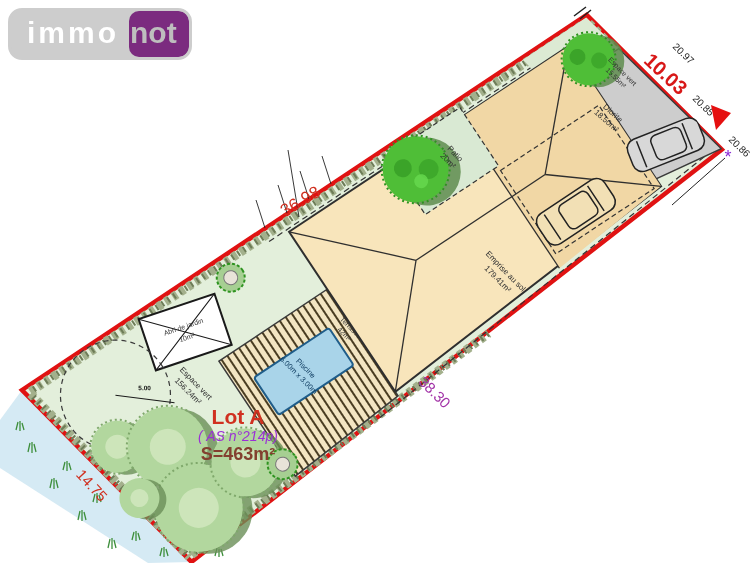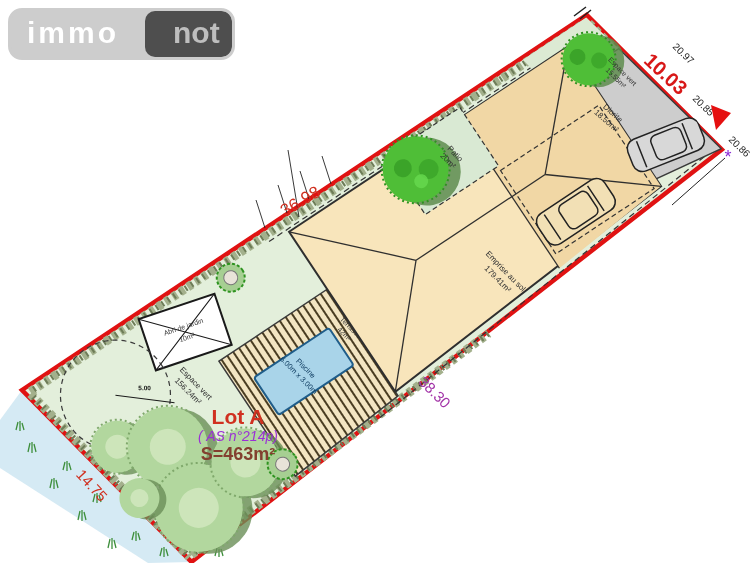--- a/index.html
+++ b/index.html
@@ -9,25 +9,25 @@
   }
   .plan-wrap{position:absolute;inset:0;}
   svg text{font-family:"Liberation Sans", sans-serif;}
   .logo{
     position:absolute;top:8px;left:8px;display:flex;align-items:stretch;
     border-radius:14px;overflow:hidden;border:3px solid #c9c9c9;background:#c9c9c9;
     opacity:.92;
   }
   .logo-immo{
     color:#ffffff;font-size:30px;font-weight:600;letter-spacing:3px;
-    padding:5px 26px 7px 16px;line-height:34px;
+    padding:5px 10px 7px 16px;line-height:34px;
   }
   .logo-not{
-    background:#404040;color:#b9b9b9;font-weight:bold;font-size:30px;
-    padding:5px 12px 7px 28px;border-radius:10px;line-height:34px;
+    background:#701a75;color:#b9b9b9;font-weight:bold;font-size:30px;
+    padding:5px 12px 7px 1px;border-radius:10px;line-height:34px;
   }
 </style>
 </head>
 <body>
 
 <div class="plan-wrap">
 <svg width="750" height="563" viewBox="0 0 750 563">
   <defs>
     <pattern id="deck" width="7" height="7" patternUnits="userSpaceOnUse">
       <rect width="7" height="7" fill="#f3e5c2"></rect>

